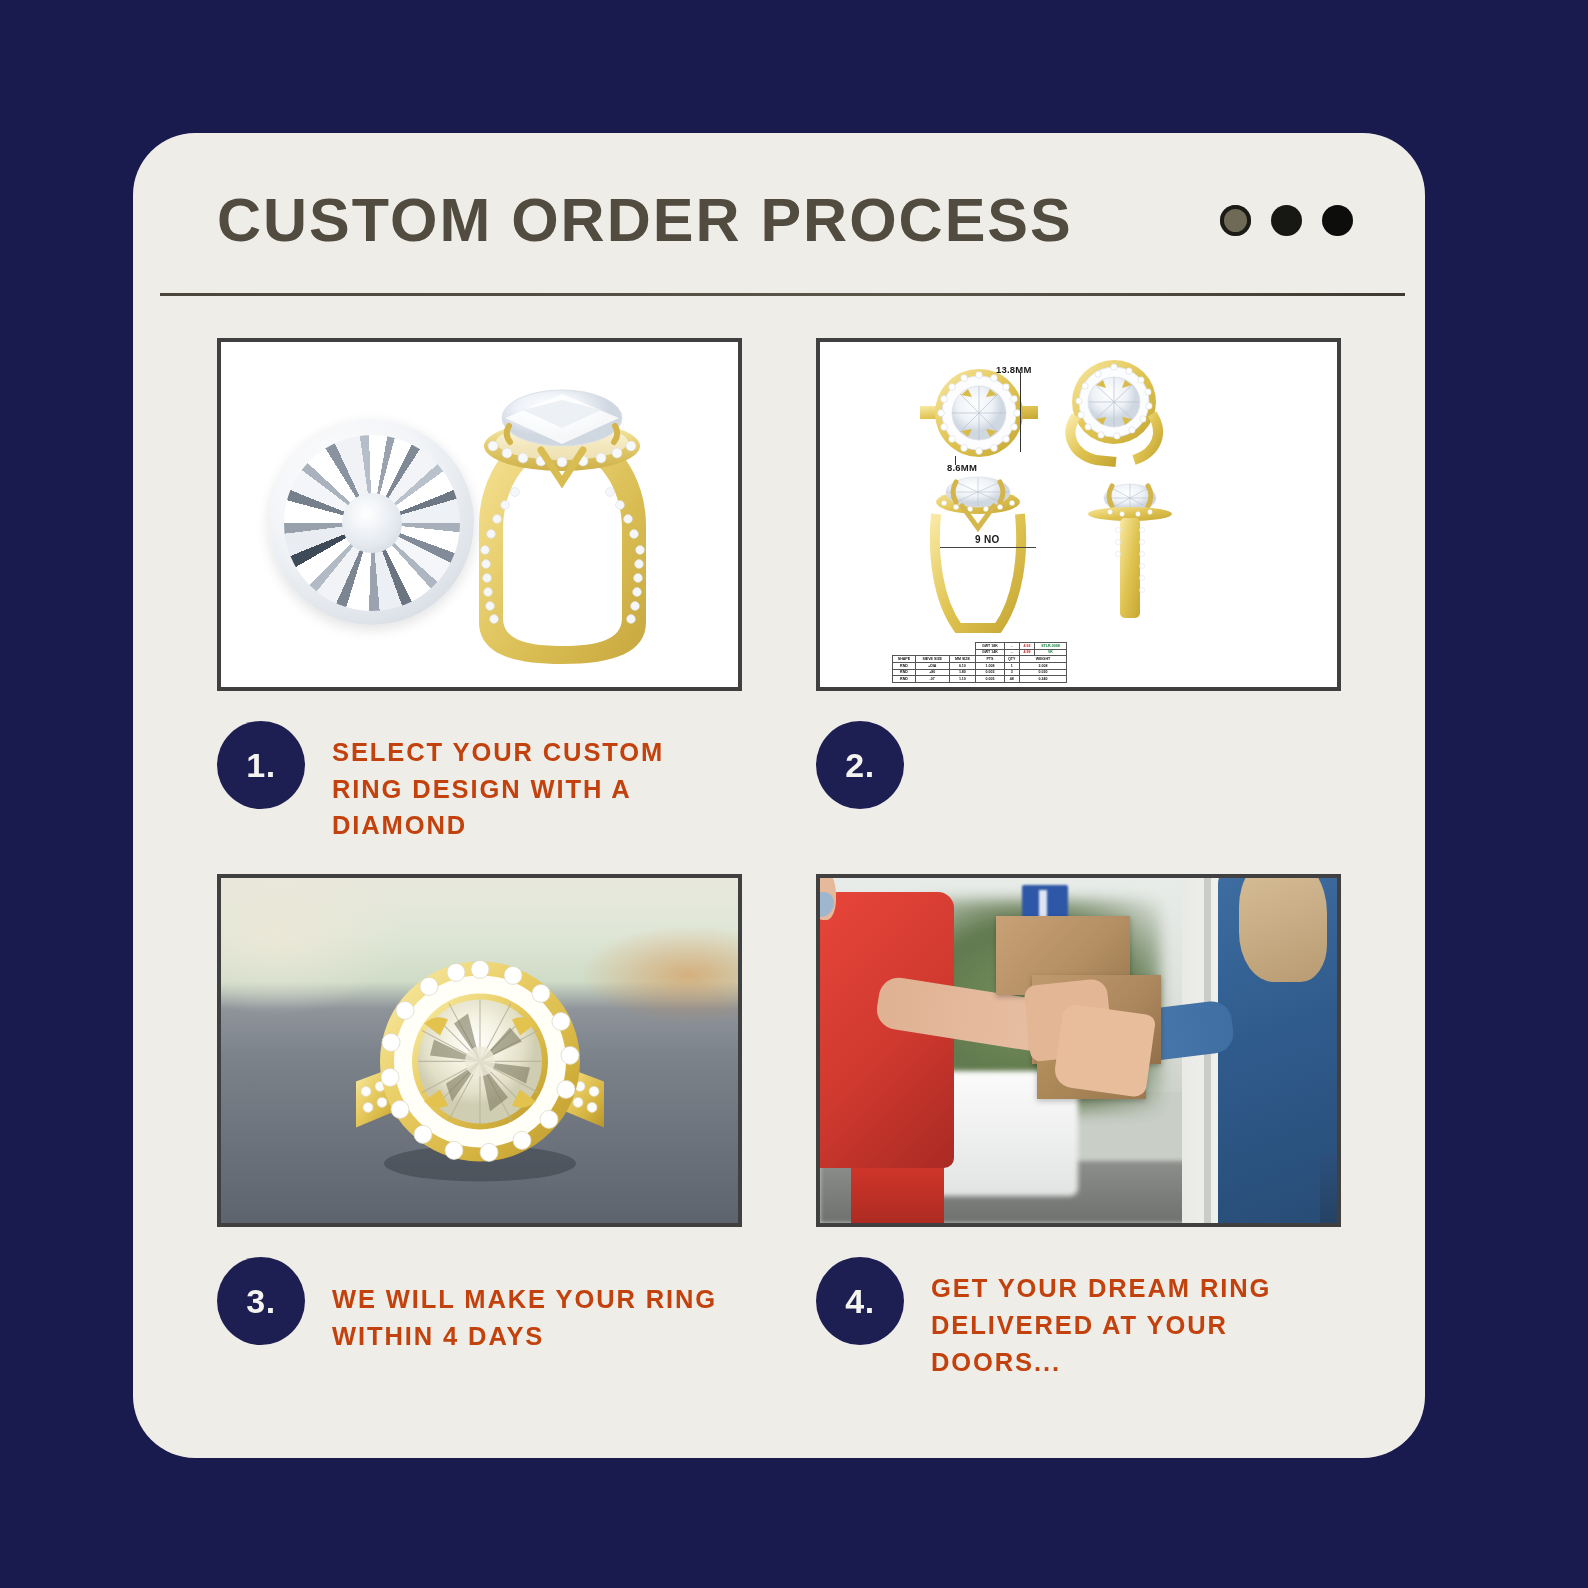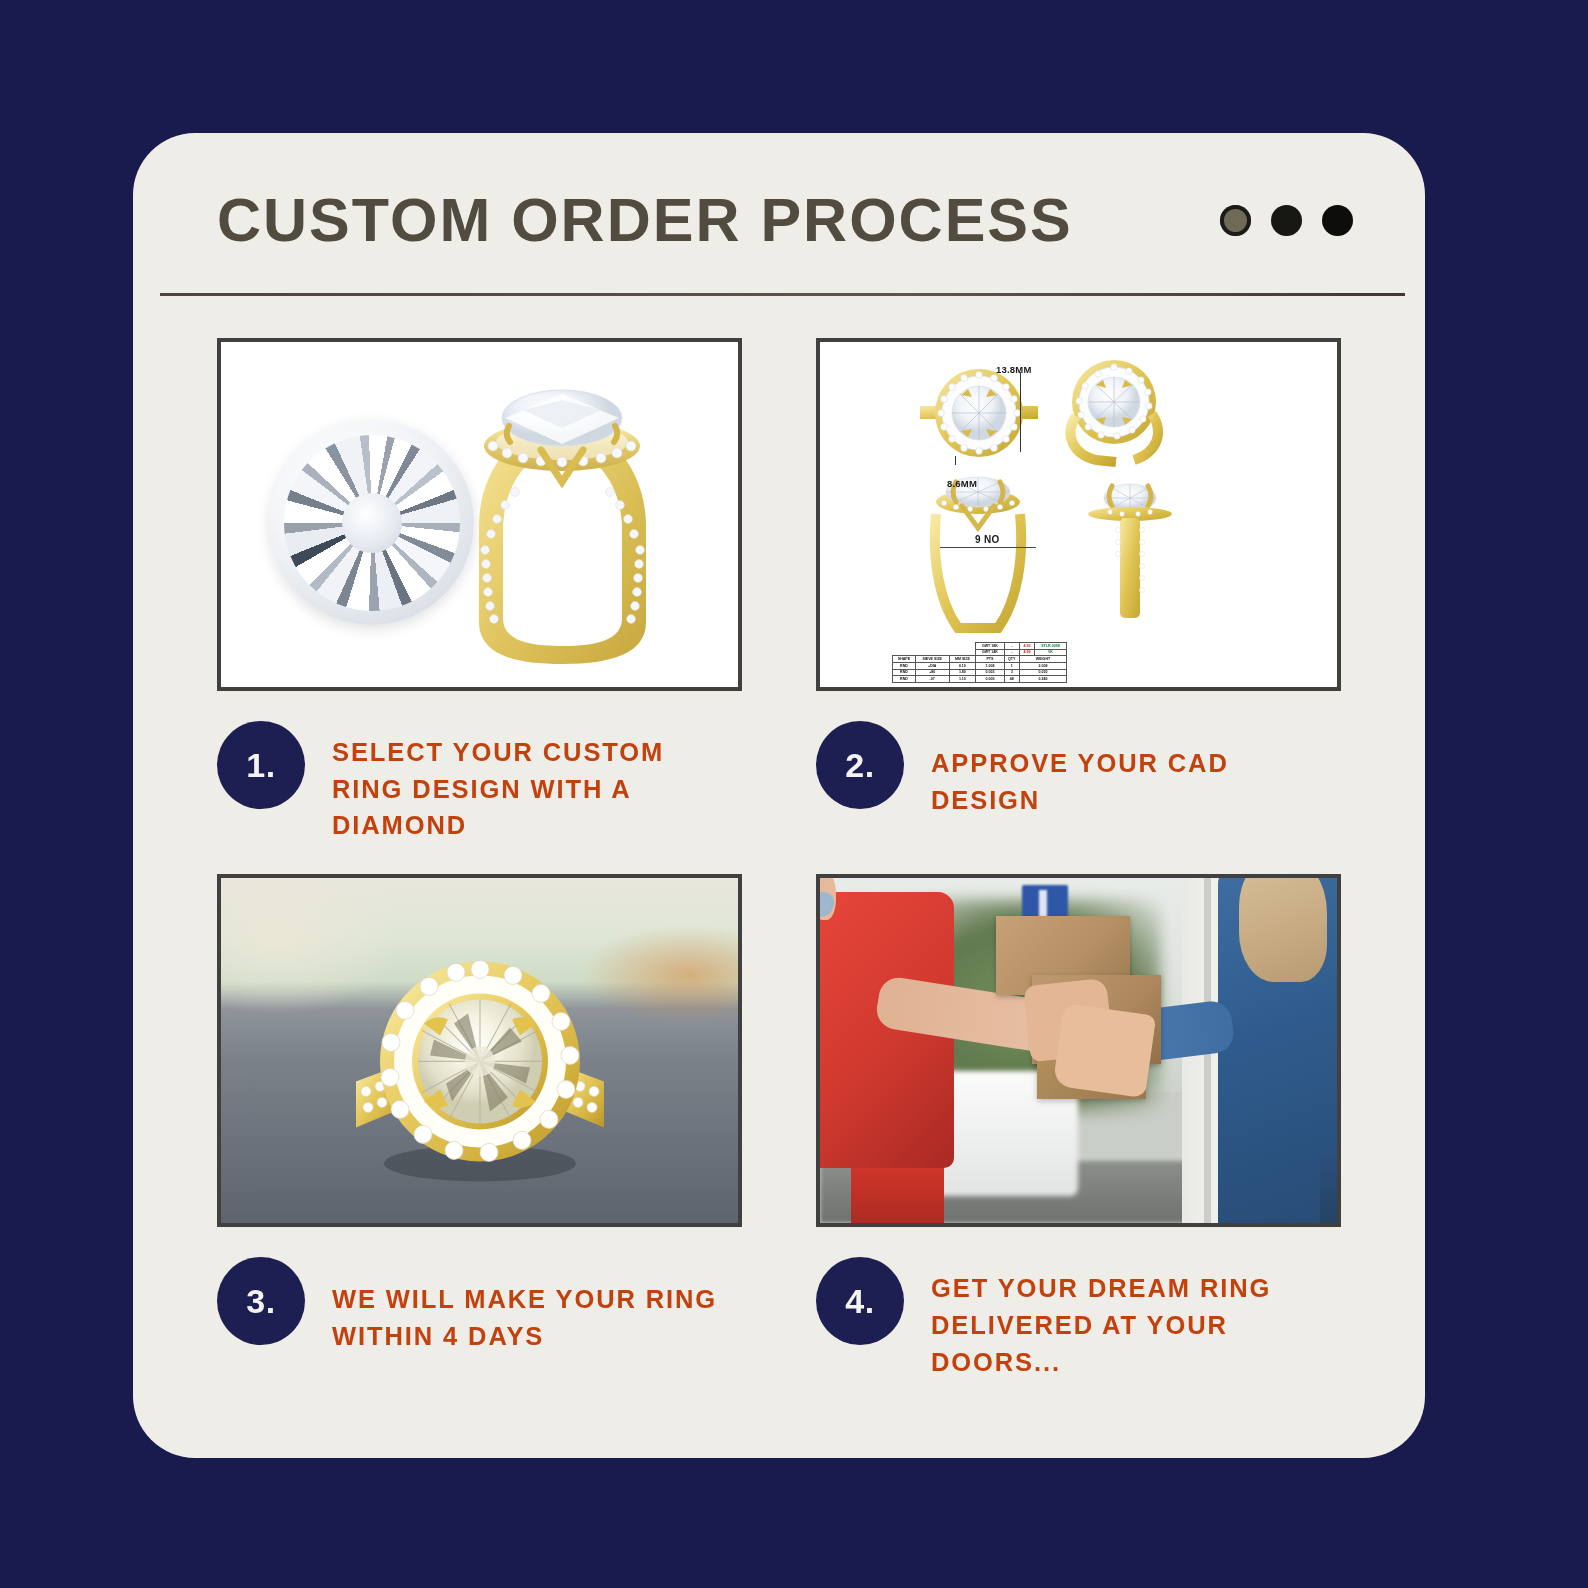--- a/index.html
+++ b/index.html
@@ -184,21 +184,21 @@
   .cad-sheet { position:absolute; inset:0; background:#FFFFFF; }
   .cad-dim {
     position: absolute;
     font-size: 9.5px;
     font-weight: bold;
     color: #1a1a1a;
     letter-spacing: .2px;
     white-space: nowrap;
   }
   .cad-dim-1 { left: 176px; top: 22px; }
-  .cad-dim-2 { left: 127px; top: 136px; }
+  .cad-dim-2 { left: 127px; top: 120px; }
   .cad-ringsize {
     position: absolute;
     left: 155px; top: 192px;
     font-size: 10px; font-weight: bold; color:#1a1a1a; letter-spacing:.3px;
   }
   .cad-vline {
     position:absolute; left:200px; top:30px; width:1px; height:80px; background:#333;
   }
   .cad-hline {
     position:absolute; left:120px; top:205px; width:96px; height:1px; background:#444;
@@ -593,21 +593,20 @@
               <td>0.005</td>
               <td>48</td>
               <td colspan="2">0.240</td>
             </tr>
           </tbody>
             </table>
         </div>
       </div>
       <div class="step-caption">
         <div class="step-badge">2.</div>
-        <div class="step-text">APPROVE YOUR CAD DESIGN</div>
       </div>
     </div>
 
     <div class="step-card align-mid">
       <div class="step-photo ph3">
         <div class="ph3-glowL"></div>
         <div class="ph3-glowR"></div>
         <svg class="ring-macro" viewBox="0 0 260 260">
           <defs>
             <linearGradient id="mg" x1="0" y1="0" x2="1" y2="1">

